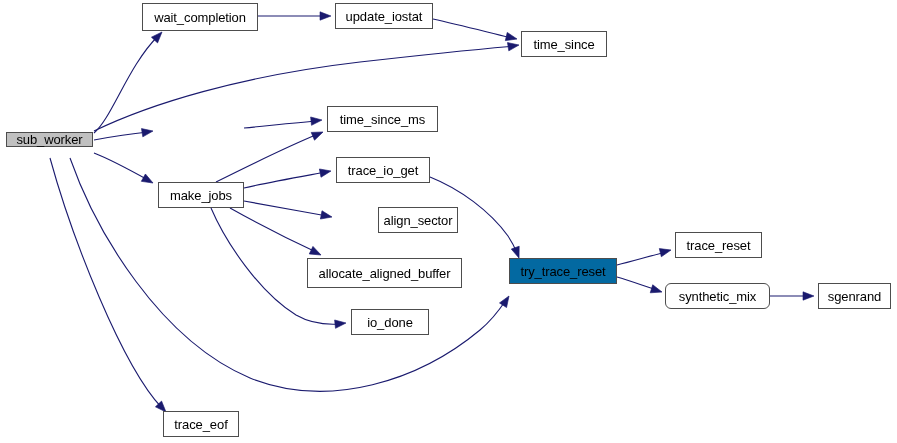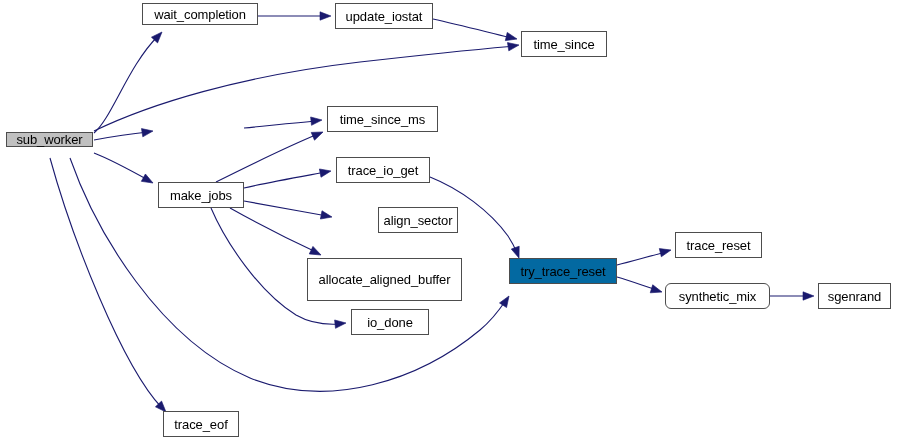--- a/index.html
+++ b/index.html
@@ -92,42 +92,42 @@
       <path d="M 617,265 C 633,261 650,256 666,252" class="edge-path" stroke="#1a1a6e"></path>
       <polygon points="0,0 -11,-4.2 -11,4.2" class="arrow-head" fill="#1a1a6e" stroke="#1a1a6e" transform="translate(671,250) rotate(-14)"></polygon>
       <path d="M 617,277 C 631,281 644,286 657,290" class="edge-path" stroke="#1a1a6e"></path>
       <polygon points="0,0 -11,-4.2 -11,4.2" class="arrow-head" fill="#1a1a6e" stroke="#1a1a6e" transform="translate(662,292) rotate(17)"></polygon>
       <path d="M 770,296 L 809,296" class="edge-path" stroke="#1a1a6e"></path>
       <polygon points="0,0 -11,-4.2 -11,4.2" class="arrow-head" fill="#1a1a6e" stroke="#1a1a6e" transform="translate(814,296) rotate(0)"></polygon>
     </svg>
 <div class="gnode current" style="left: 6px; top: 132px; width: 87px; height: 15px; background: rgb(192, 192, 192); border-color: rgb(77, 77, 77);">
       <span>sub_worker</span>
     </div>
-    <div class="gnode" style="left: 142px; top: 3px; width: 116px; height: 22px; background: rgb(255, 255, 255); border-color: rgb(77, 77, 77);">
+    <div class="gnode" style="left: 142px; top: 3px; width: 116px; height: 28px; background: rgb(255, 255, 255); border-color: rgb(77, 77, 77);">
       <span>wait_completion</span>
     </div>
     <div class="gnode" style="left: 335px; top: 3px; width: 98px; height: 26px; background: rgb(255, 255, 255); border-color: rgb(77, 77, 77);">
       <span>update_iostat</span>
     </div>
     <div class="gnode" style="left: 521px; top: 31px; width: 86px; height: 26px; background: rgb(255, 255, 255); border-color: rgb(77, 77, 77);">
       <span>time_since</span>
     </div>
     <div class="gnode" style="left: 327px; top: 106px; width: 111px; height: 26px; background: rgb(255, 255, 255); border-color: rgb(77, 77, 77);">
       <span>time_since_ms</span>
     </div>
     <div class="gnode" style="left: 158px; top: 182px; width: 86px; height: 26px; background: rgb(255, 255, 255); border-color: rgb(77, 77, 77);">
       <span>make_jobs</span>
     </div>
     <div class="gnode" style="left: 336px; top: 157px; width: 94px; height: 26px; background: rgb(255, 255, 255); border-color: rgb(77, 77, 77);">
       <span>trace_io_get</span>
     </div>
     <div class="gnode" style="left: 350px; top: 207px; width: 80px; height: 26px; background: rgb(255, 255, 255); border-color: rgb(77, 77, 77); margin-left: 28px;">
       <span>align_sector</span>
     </div>
-    <div class="gnode" style="left: 307px; top: 258px; width: 155px; height: 43px; background: rgb(255, 255, 255); border-color: rgb(77, 77, 77);">
+    <div class="gnode" style="left: 307px; top: 258px; width: 155px; height: 30px; background: rgb(255, 255, 255); border-color: rgb(77, 77, 77);">
       <span>allocate_aligned_buffer</span>
     </div>
     <div class="gnode" style="left: 351px; top: 309px; width: 78px; height: 26px; background: rgb(255, 255, 255); border-color: rgb(77, 77, 77);">
       <span>io_done</span>
     </div>
     <div class="gnode" style="left: 163px; top: 411px; width: 76px; height: 26px; background: rgb(255, 255, 255); border-color: rgb(77, 77, 77);">
       <span>trace_eof</span>
     </div>
     <div class="gnode" style="left: 509px; top: 258px; width: 108px; height: 26px; background: #0369a1; border-color: rgb(77, 77, 77);">
       <span>try_trace_reset</span>

